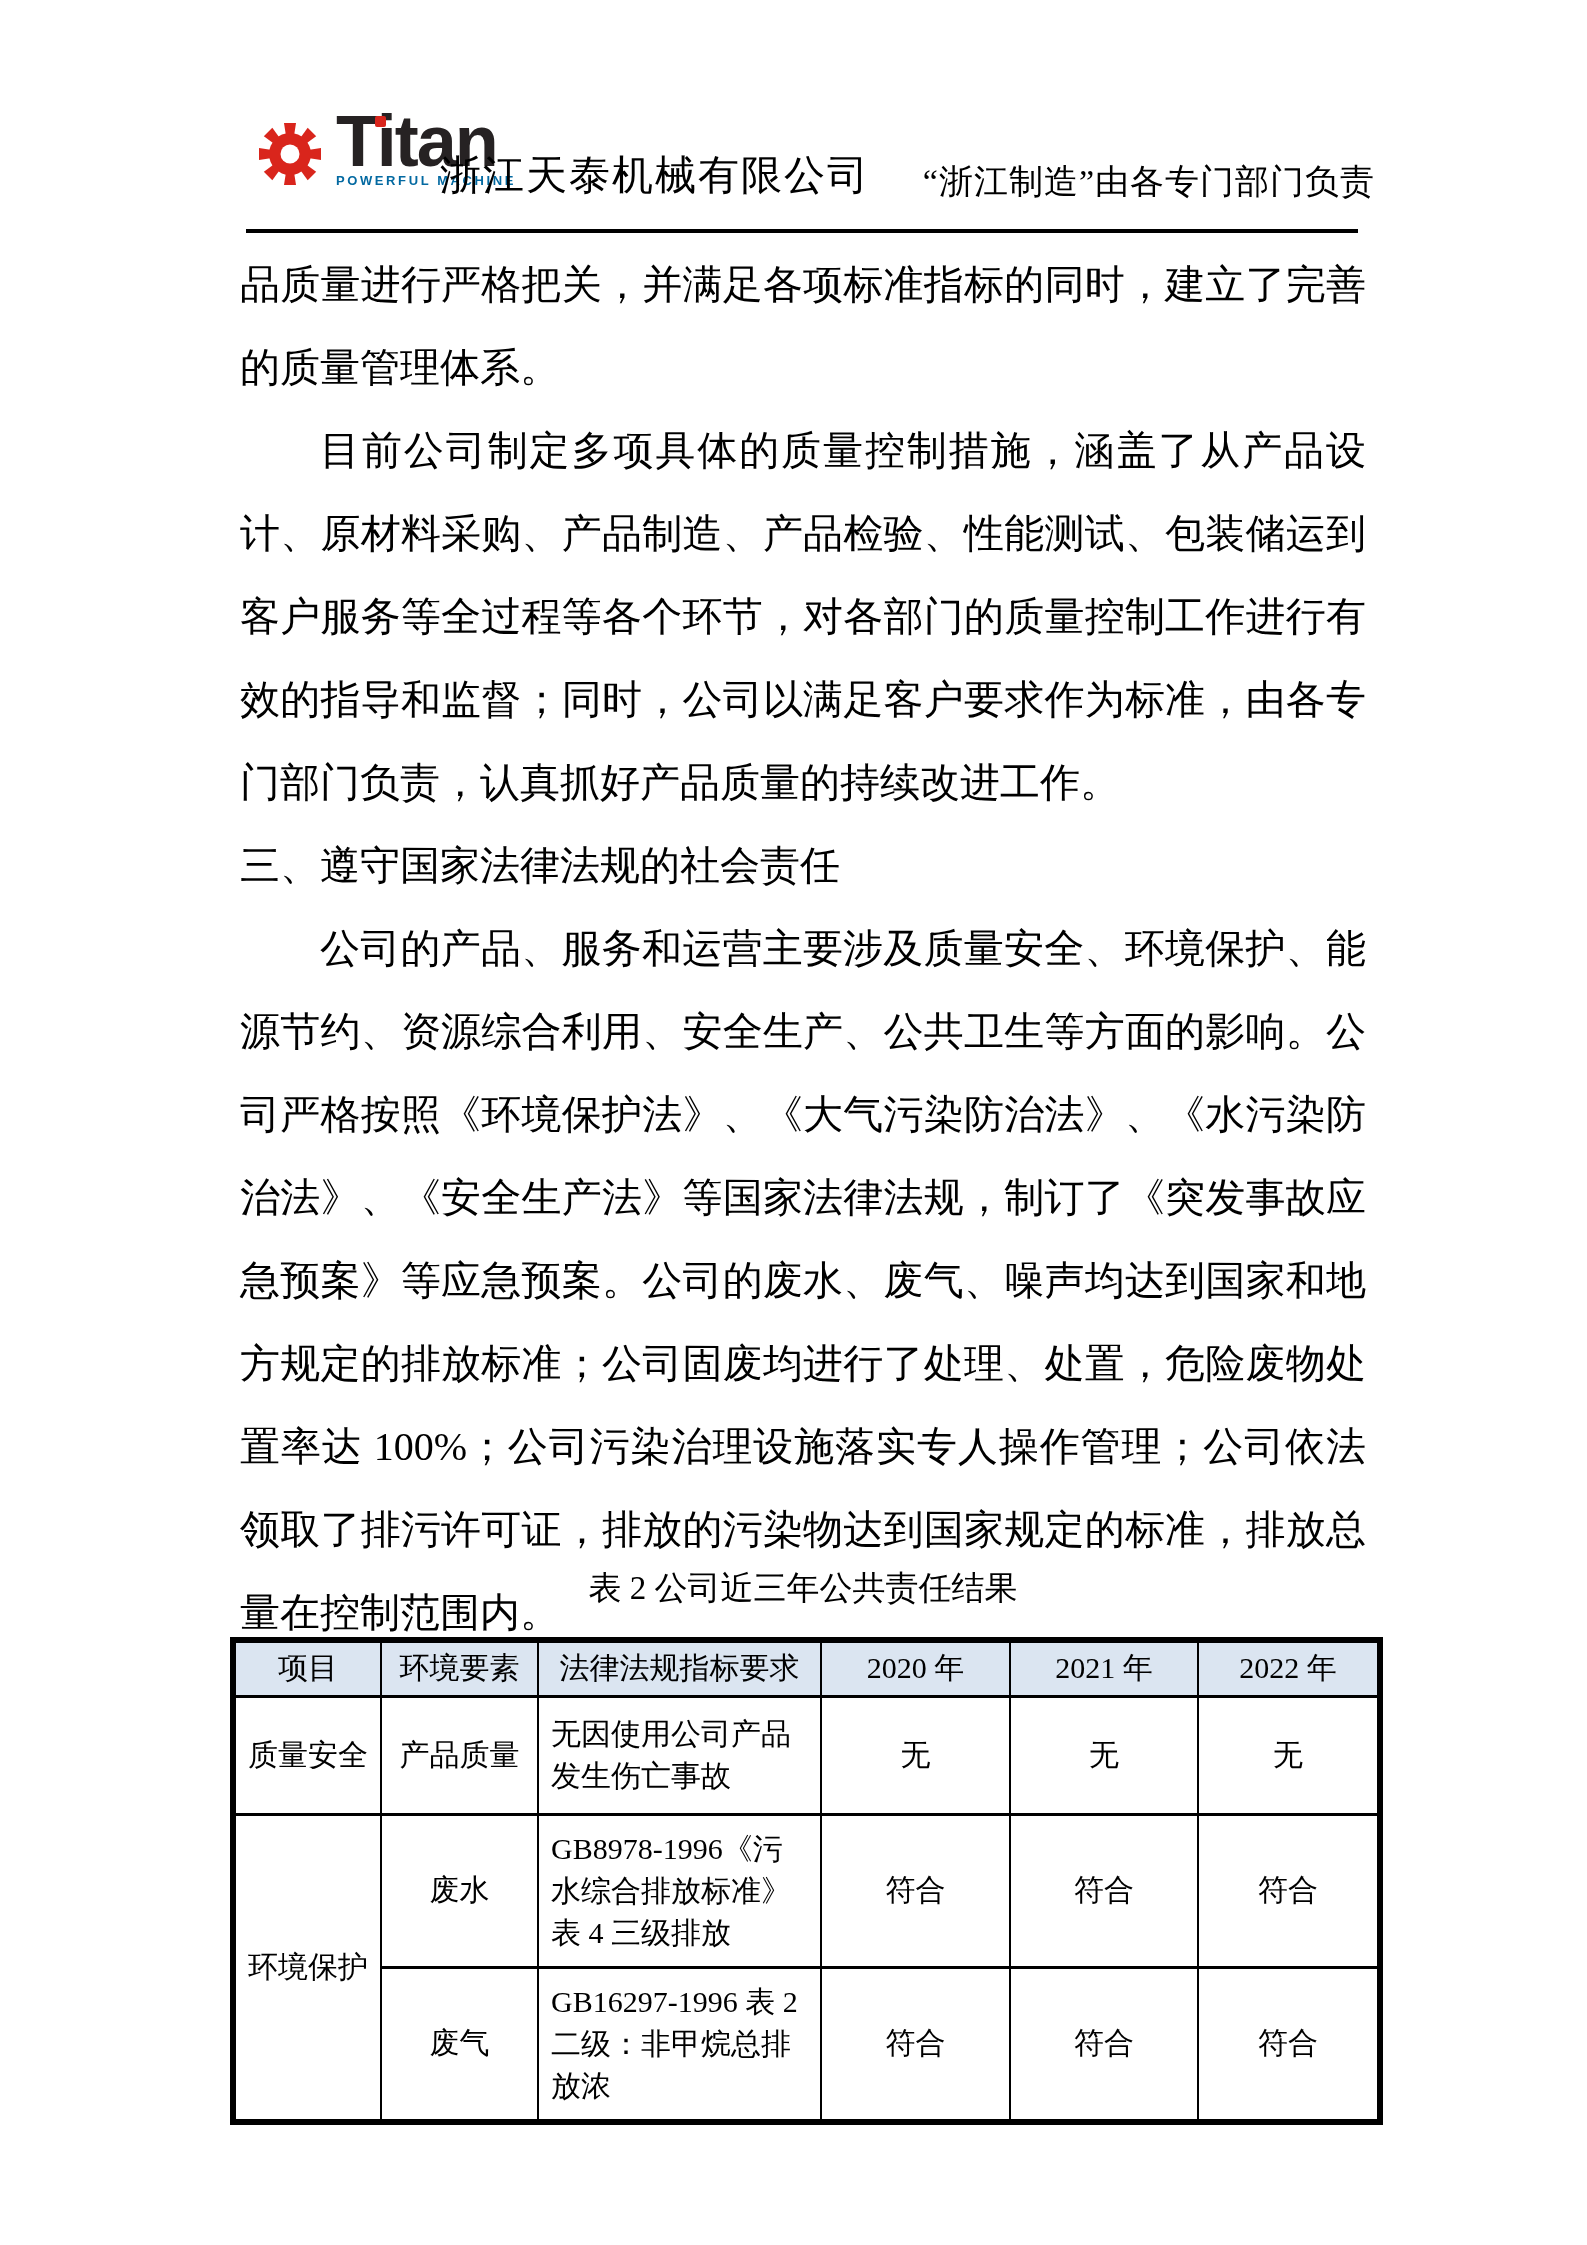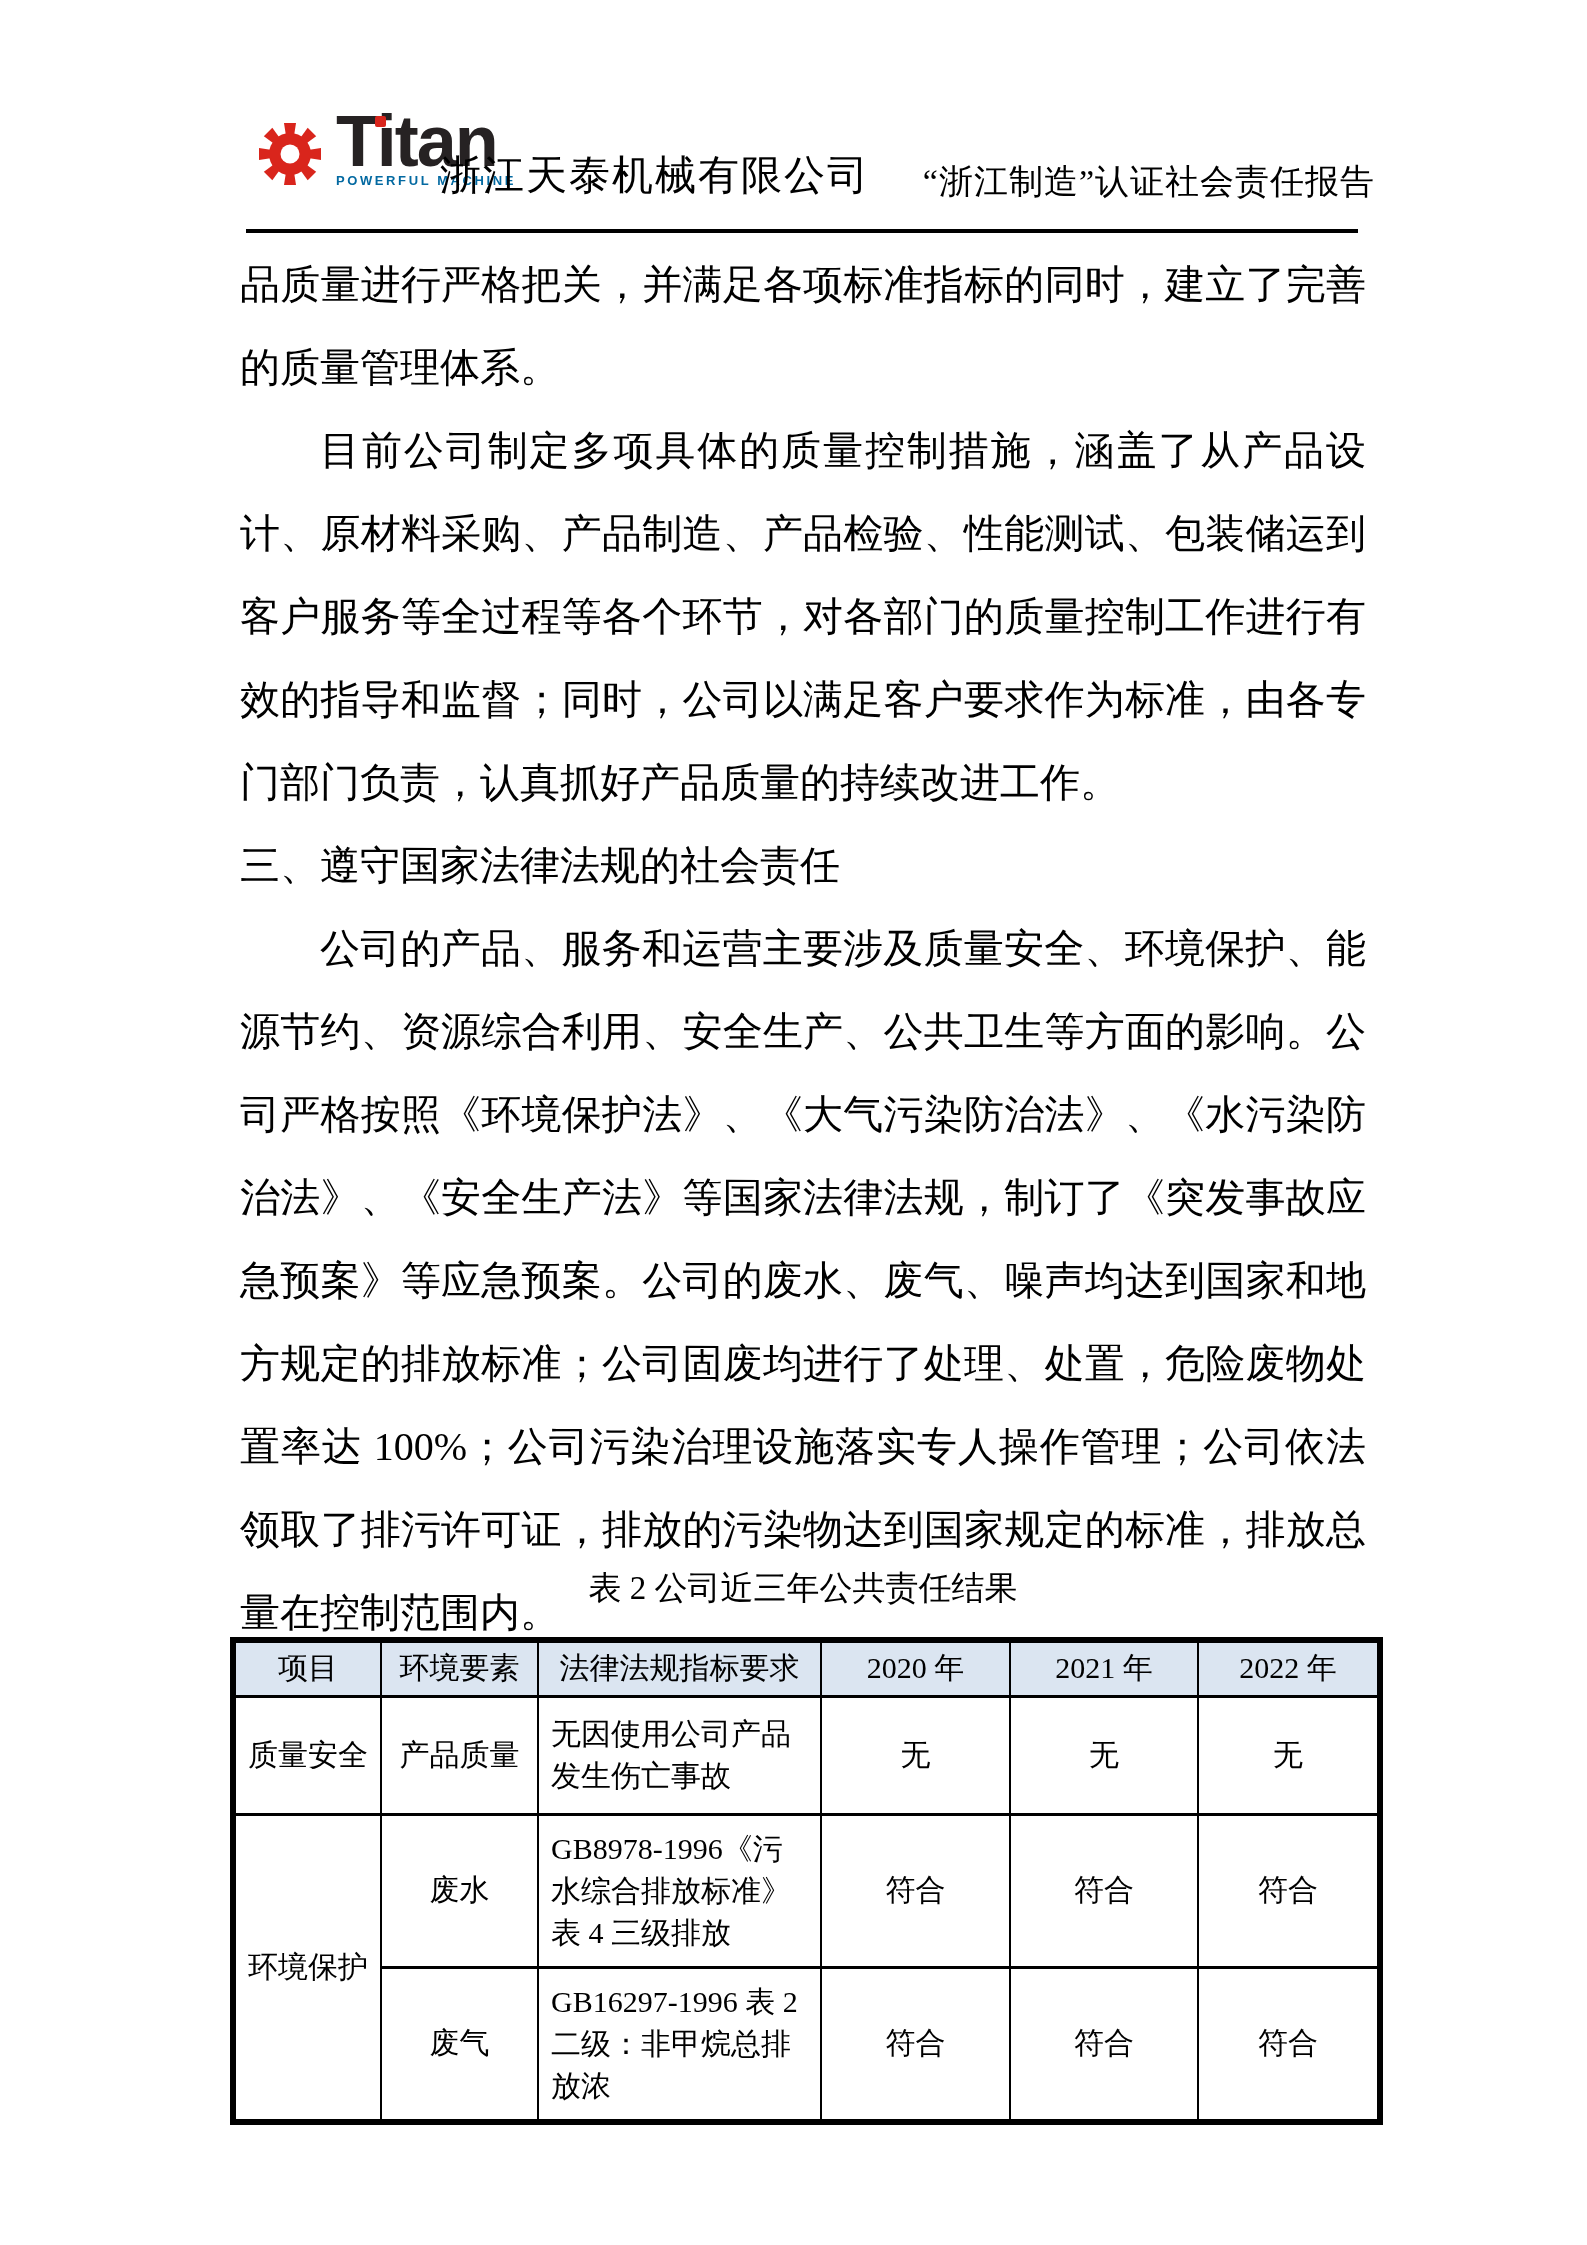--- a/index.html
+++ b/index.html
@@ -106,21 +106,21 @@
   <div class="brand-block">
     <div class="brand-text">
       <span>Titan</span>
       <span class="i-dot"></span>
     </div>
     <div class="brand-tagline">POWERFUL MACHINE</div>
   </div>
 
   <div class="company-name">浙江天泰机械有限公司</div>
 
-  <div class="report-title">“浙江制造”认证社会责任报告</div>
+  <div class="report-title">“浙江制造”由各专门部门负责</div>
 
   <div class="header-rule"></div>
 
   <div class="body-text">
     <p class="para">品质量进行严格把关，并满足各项标准指标的同时，建立了完善的质量管理体系。</p>
     <p class="para indent">目前公司制定多项具体的质量控制措施，涵盖了从产品设计、原材料采购、产品制造、产品检验、性能测试、包装储运到客户服务等全过程等各个环节，对各部门的质量控制工作进行有效的指导和监督；同时，公司以满足客户要求作为标准，由各专门部门负责，认真抓好产品质量的持续改进工作。</p>
     <p class="para">三、遵守国家法律法规的社会责任</p>
     <p class="para indent">公司的产品、服务和运营主要涉及质量安全、环境保护、能源节约、资源综合利用、安全生产、公共卫生等方面的影响。公司严格按照《环境保护法》、《大气污染防治法》、《水污染防治法》、《安全生产法》等国家法律法规，制订了《突发事故应急预案》等应急预案。公司的废水、废气、噪声均达到国家和地方规定的排放标准；公司固废均进行了处理、处置，危险废物处置率达 100%；公司污染治理设施落实专人操作管理；公司依法领取了排污许可证，排放的污染物达到国家规定的标准，排放总量在控制范围内。</p>
   </div>
 

